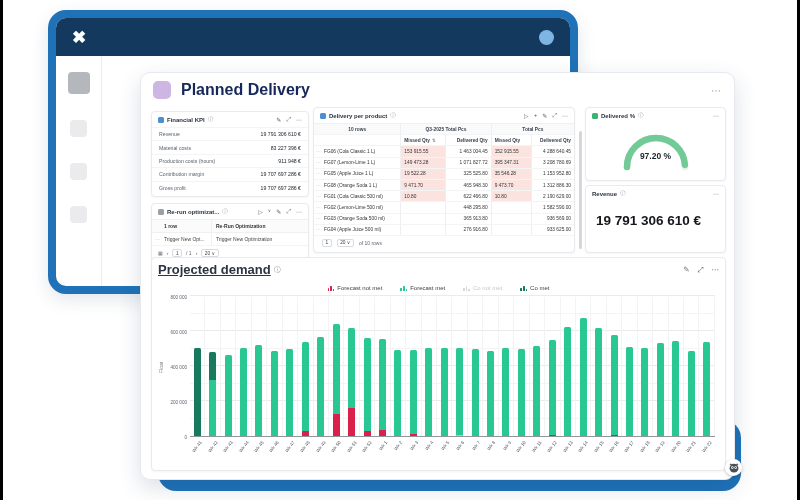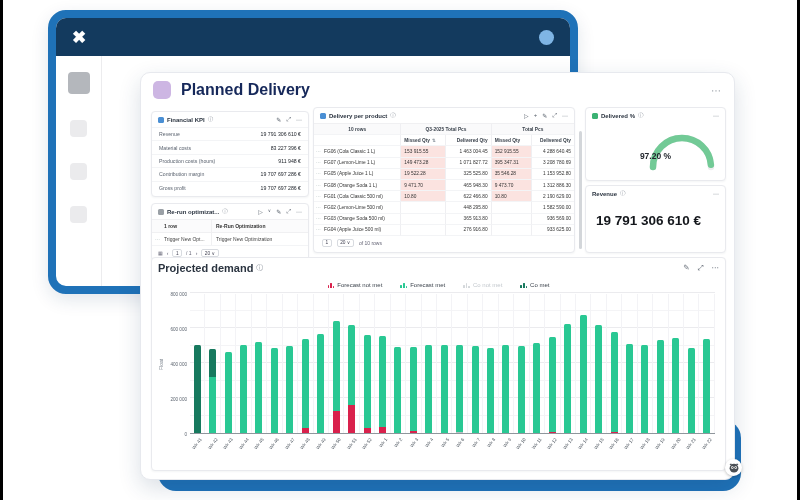--- a/index.html
+++ b/index.html
@@ -74,30 +74,30 @@
   .dl-ghead2 { font-weight:bold; color:#3a424c; }
   .rowsband { display:flex; align-items:center; justify-content:center; width:88px; border-right:1px solid #efeff2; border-bottom:1px solid #f3f4f6; font-weight:bold; background:#fafafb; }
   .sorticon { font-size:4.5px; color:#98a0a8; margin-left:2px; }
   .dl-pager { display:flex; align-items:center; gap:5px; padding:3px 8px; font-size:5px; color:#667; }
 
   
   .vscroll { position:absolute; left:438px; top:58px; width:3px; height:118px; background:#d3d6da; border-radius:2px; }
 
   
   .delivered { left:444px; top:34px; width:141px; height:74px; }
-  .gauge-wrap { position:relative; height:52px; display:flex; justify-content:flex-end; }
+  .gauge-wrap { position:relative; height:52px; display:flex; justify-content:center; }
   .gauge-text { position:absolute; top:28px; left:0; right:0; text-align:center; font-size:8.5px; font-weight:bold; color:#23272e; }
 
   
   .revenue { left:444px; top:112px; width:141px; height:68px; }
   .rev-value { padding:12px 10px 0 10px; font-size:13.5px; font-weight:bold; color:#14171c; }
 
   
   .proj { left:10px; top:184px; width:575px; height:214px; }
-  .proj .p-title { font-size:11px; }
+  .proj .p-title { font-size:13px;text-decoration:underline; }
   .proj .p-info { font-size:7px; }
   .proj .p-tools { font-size:7.5px; gap:8px; }
   .legend { display:flex; justify-content:center; gap:18px; padding:4px 0 2px; }
   .lg-item { display:flex; align-items:flex-end; gap:3px; font-size:6px; color:#3c434c; cursor:pointer; }
   .lg-item.disabled { color:#c3c8cd; }
   .lg-bars { display:flex; align-items:flex-end; gap:1px; }
   .lg-bars i { display:block; width:1.6px; border-radius:0.5px; }
 
   .chart-wrap { display:flex; padding:4px 10px 0 6px; }
   .ylab { writing-mode:vertical-rl; transform:rotate(180deg); font-size:5px; color:#7a828c; text-align:center; height:140px; }

